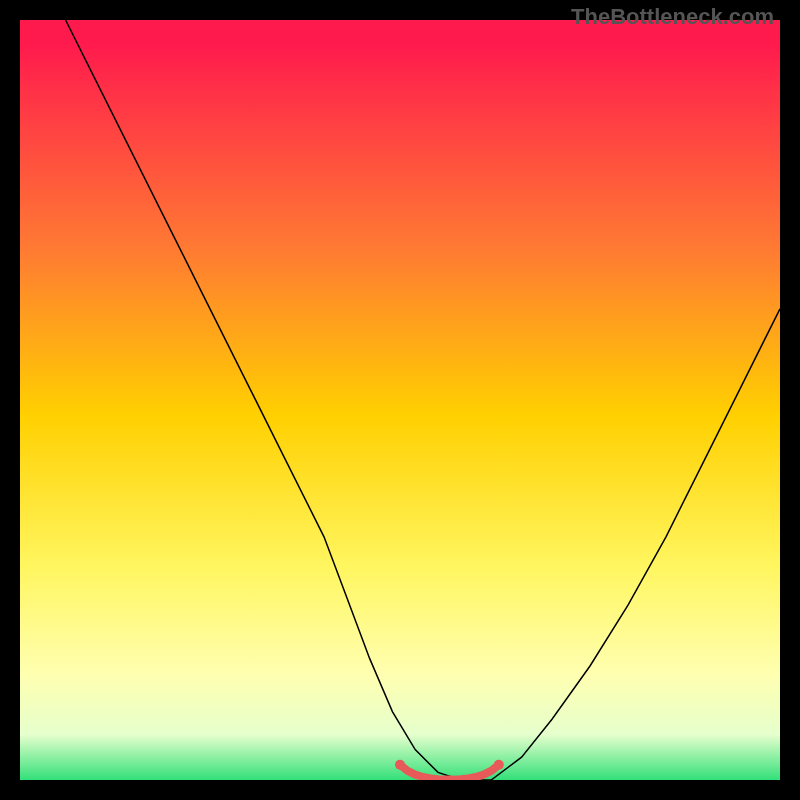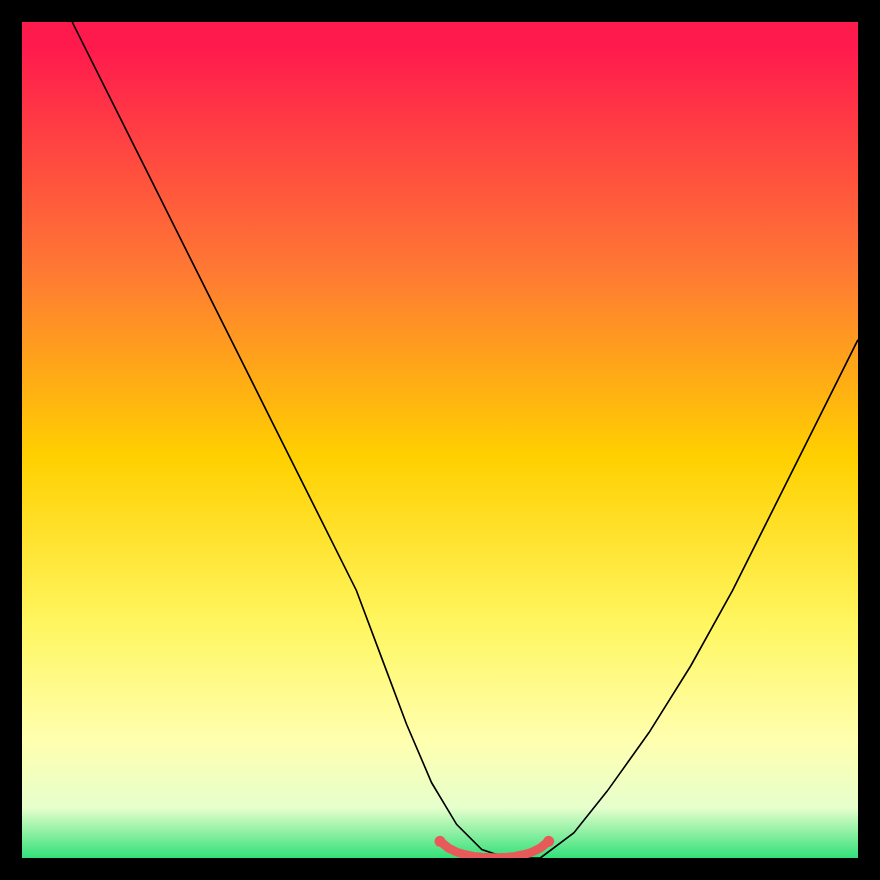--- a/index.html
+++ b/index.html
@@ -20,20 +20,21 @@
     font-weight: bold;
     color: #555;
     z-index: 10;
   }
   svg { display: block; }
 </style>
 </head>
 <body>
 
 <div class="container">
+  <div class="watermark">TheBottleneck.com</div>
   <div class="plot-area">
     <svg id="chart-svg" width="760" height="760" viewBox="0 0 760 760">
       <defs>
         <linearGradient id="bg-grad" x1="0" y1="0" x2="0" y2="1">
             <stop offset="0%" stop-color="#ff1a4d"></stop>
             <stop offset="3%" stop-color="#ff1a4d"></stop>
             <stop offset="30%" stop-color="#ff7a33"></stop>
             <stop offset="52%" stop-color="#ffd000"></stop>
             <stop offset="72%" stop-color="#fff660"></stop>
             <stop offset="86%" stop-color="#ffffb0"></stop>

